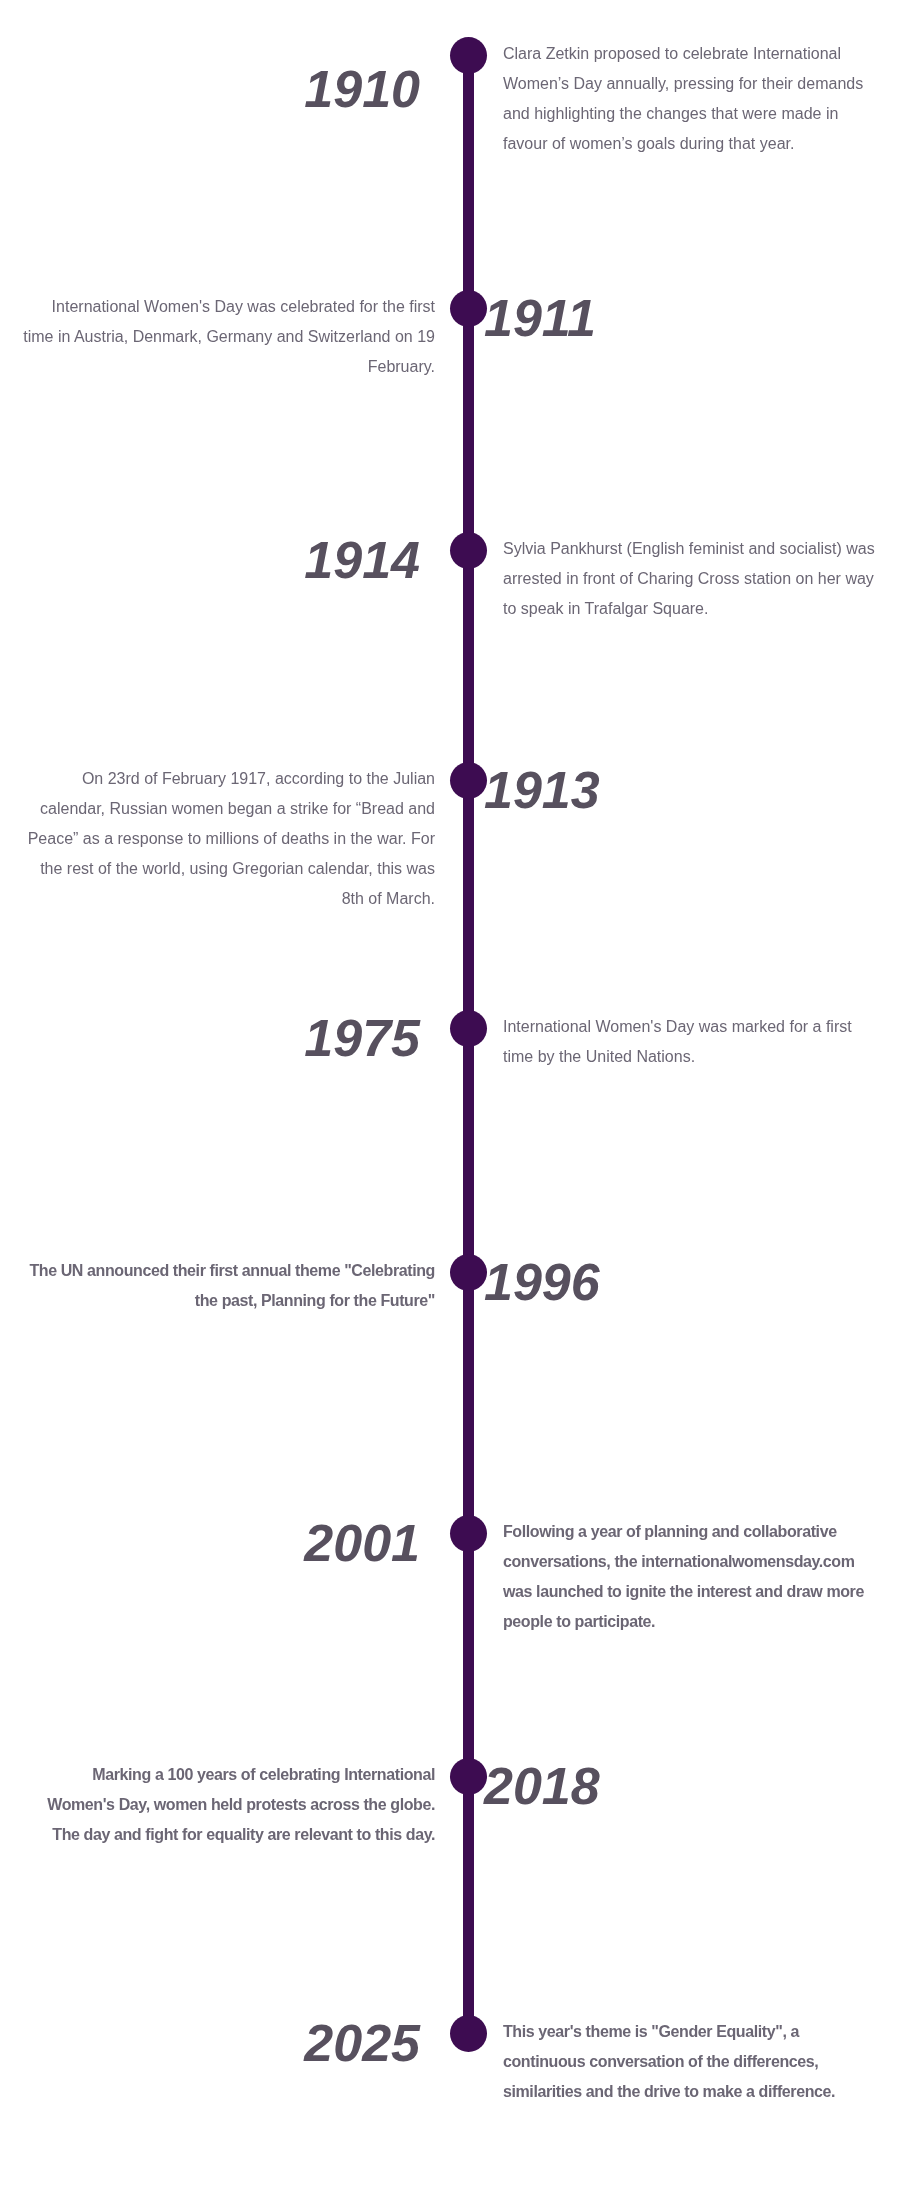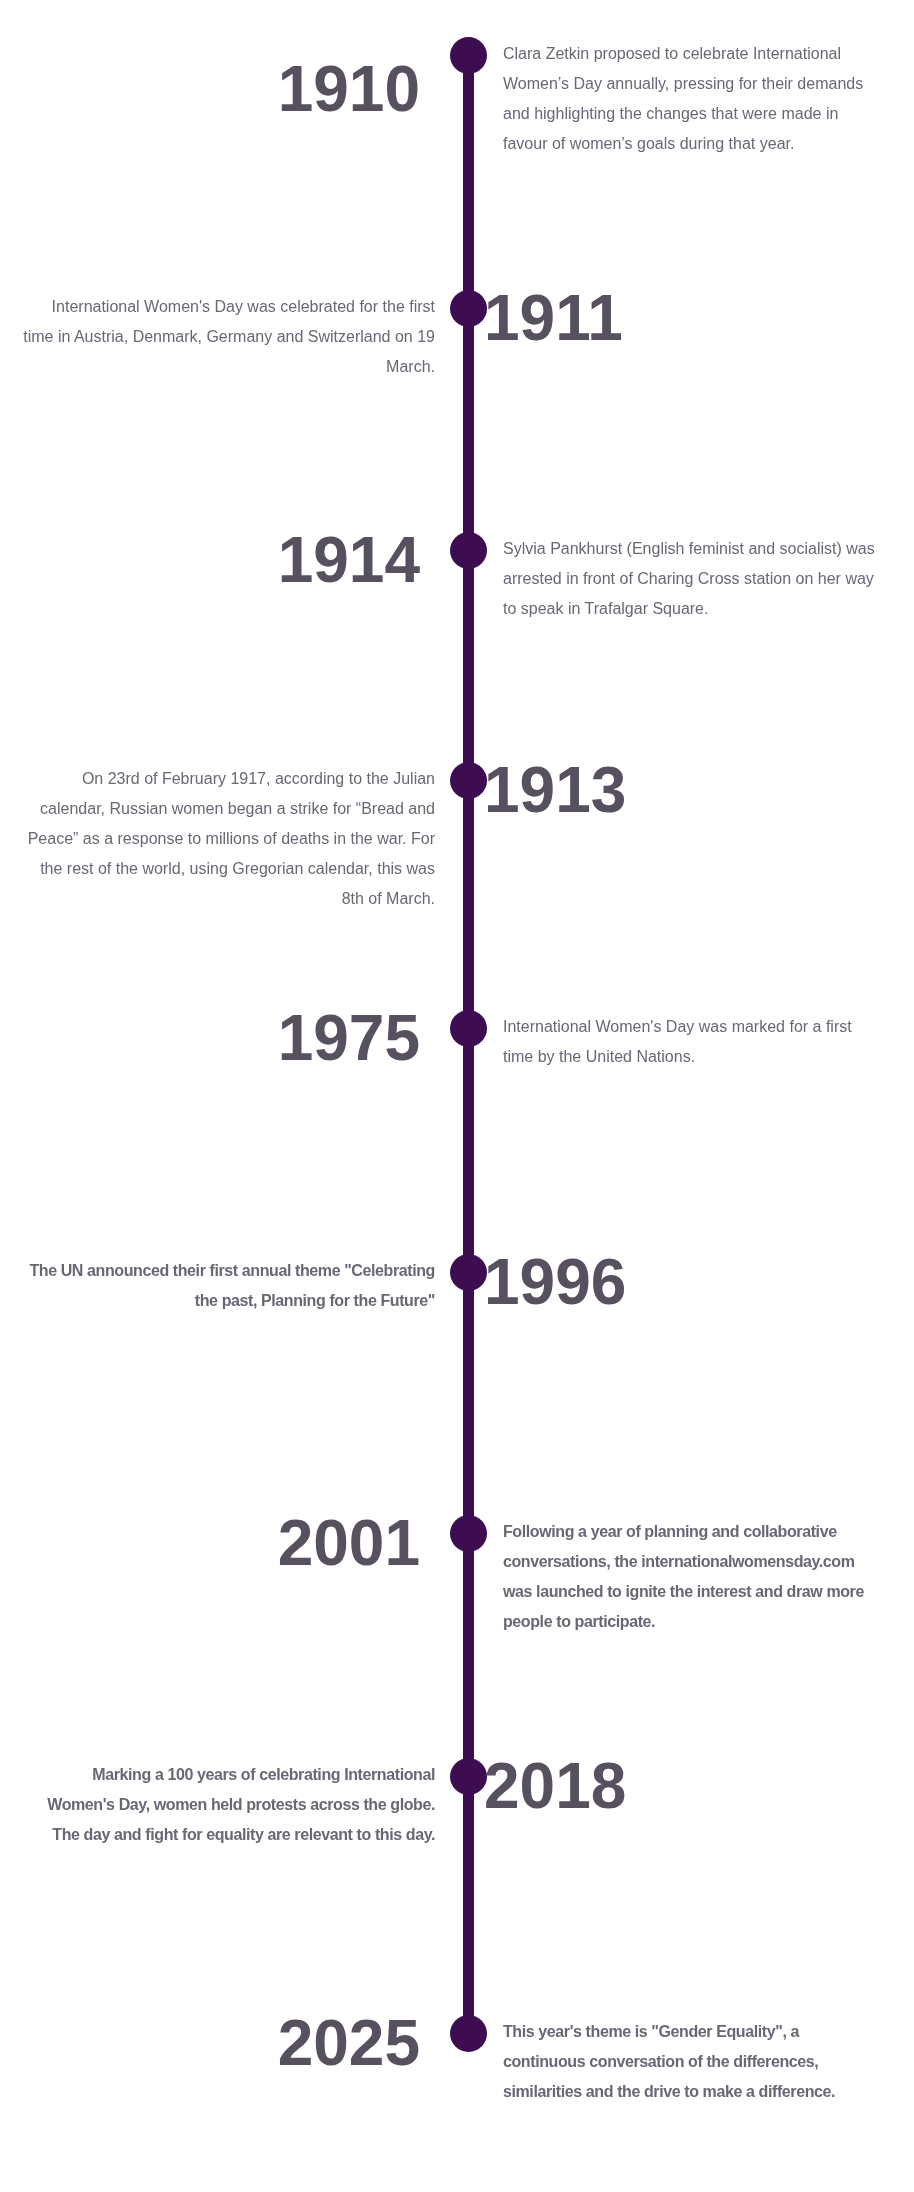--- a/index.html
+++ b/index.html
@@ -18,23 +18,24 @@
   }
   .event{position:absolute;left:0;width:914px;height:0;}
   .dot{
     position:absolute;left:450px;top:-18px;
     width:37px;height:37px;border-radius:50%;
     background:var(--line-color,#3d0c51);
   }
   .year{
     position:absolute;top:-30px;
     height:80px;line-height:80px;
-    font-size:64px;font-weight:bold;
+    font-size:52px;font-weight:bold;
     color:var(--year-color,#57505e);
     white-space:nowrap;
+    font-style:italic;
   }
   .year-left .year{right:494px;}
   .year-right .year{left:484px;}
   .desc{
     position:absolute;top:-16px;
     font-size:16px;line-height:30px;
     color:var(--text-color,#6b6674);
   }
   .year-left .desc{left:503px;width:380px;text-align:left;}
   .year-right .desc{right:479px;width:412px;text-align:right;}
@@ -58,21 +59,21 @@
 
   <div class="event e0 year-left">
     <div class="dot"></div>
     <div class="year">1910</div>
     <div class="desc">Clara Zetkin proposed to celebrate International Women’s Day annually, pressing for their demands and highlighting the changes that were made in favour of women’s goals during that year.</div>
   </div>
 
   <div class="event e1 year-right">
     <div class="dot"></div>
     <div class="year">1911</div>
-    <div class="desc">International Women's Day was celebrated for the first time in Austria, Denmark, Germany and Switzerland on 19 March.</div>
+    <div class="desc">International Women's Day was celebrated for the first time in Austria, Denmark, Germany and Switzerland on 19 February.</div>
   </div>
 
   <div class="event e2 year-left">
     <div class="dot"></div>
     <div class="year">1914</div>
     <div class="desc">Sylvia Pankhurst (English feminist and socialist) was arrested in front of Charing Cross station on her way to speak in Trafalgar Square.</div>
   </div>
 
   <div class="event e3 year-right">
     <div class="dot"></div>

